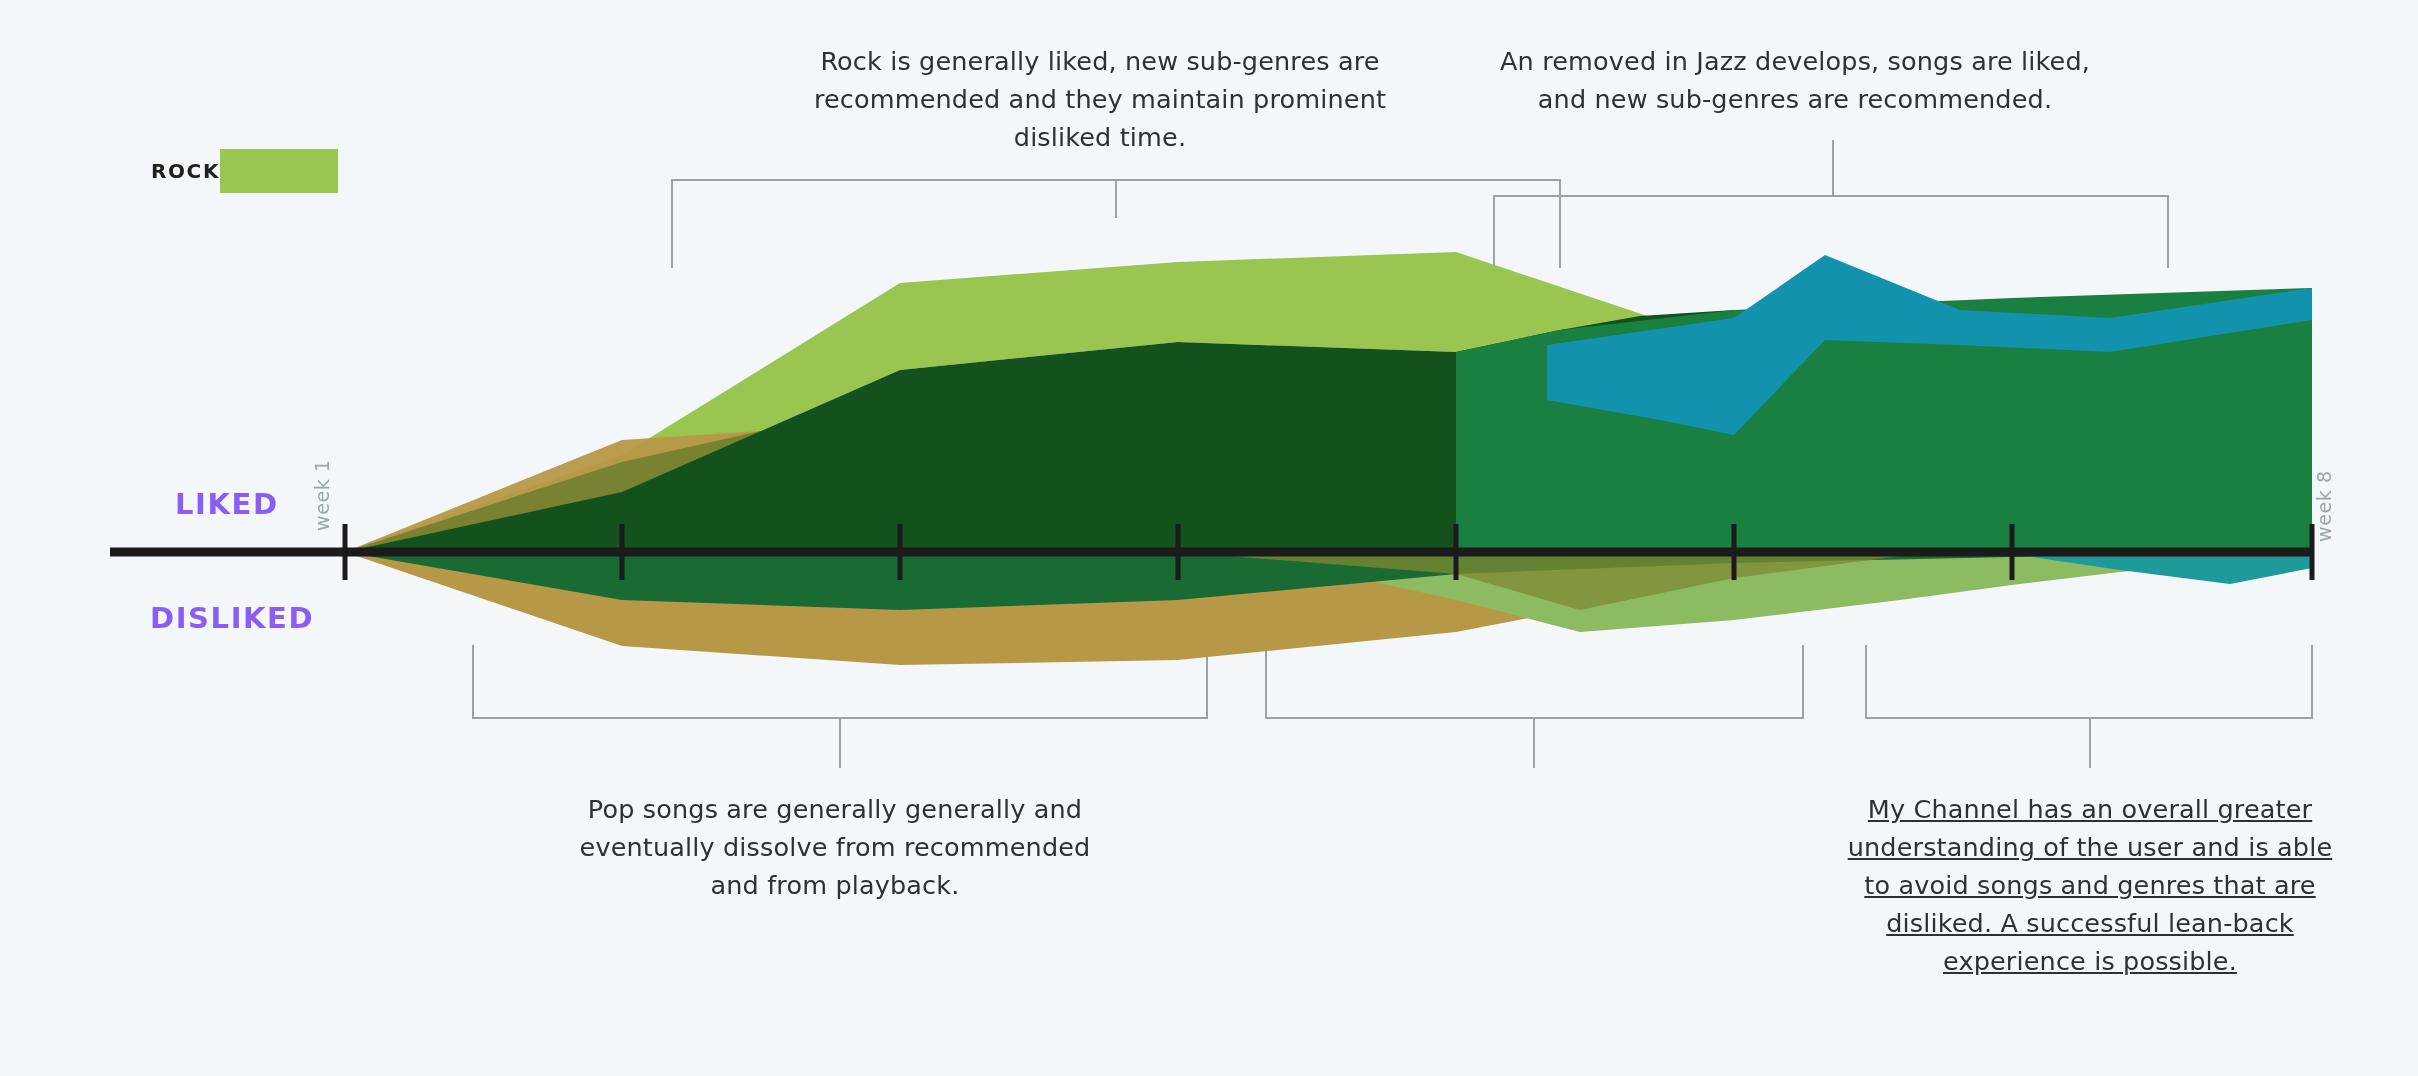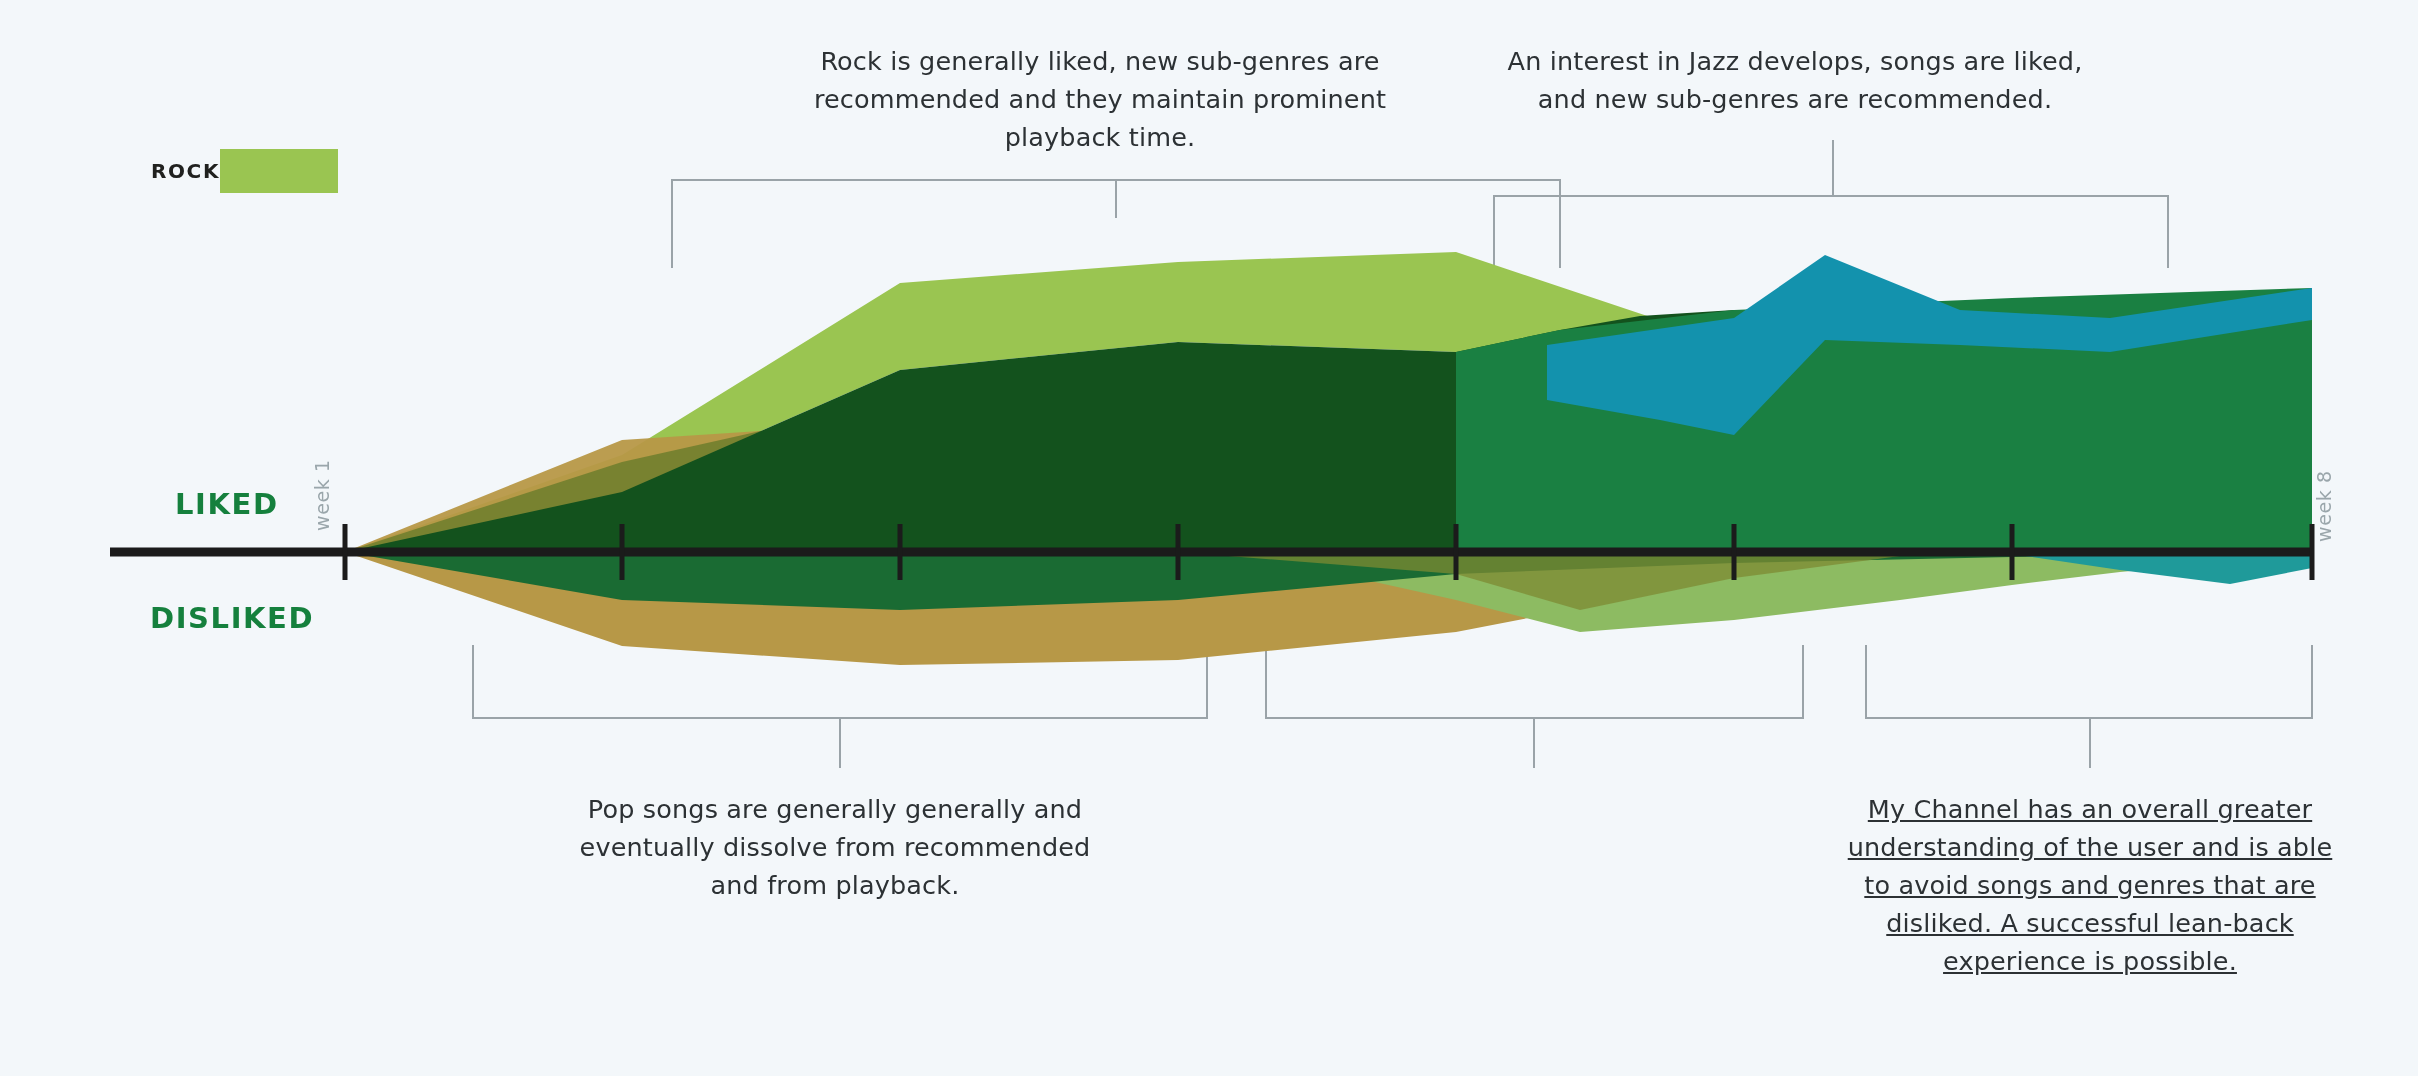--- a/index.html
+++ b/index.html
@@ -18,21 +18,21 @@
   .legend-label{
     width:100px;text-align:right;
     font-size:20px;font-weight:bold;letter-spacing:1.6px;color:#20211f;
     font-family:"DejaVu Sans","Liberation Sans",sans-serif;
   }
   .legend-swatch{width:118px;height:44px;}
 
   
   .side-label{
     position:absolute;font-size:29px;font-weight:bold;letter-spacing:1.6px;
-    color:#15803d;font-family:"DejaVu Sans","Liberation Sans",sans-serif;
+    color:#8b5cf6;font-family:"DejaVu Sans","Liberation Sans",sans-serif;
   }
   #liked-label{left:175px;top:487px;}
   #disliked-label{left:150px;top:601px;}
 
   
   .week-label{
     position:absolute;font-size:19px;color:#9aa6ab;letter-spacing:.6px;
     transform:rotate(-90deg);transform-origin:left bottom;white-space:nowrap;
     font-family:"DejaVu Sans","Liberation Sans",sans-serif;
   }
@@ -64,22 +64,22 @@
       <span class="legend-swatch" id="sw-rock" style="background: rgb(154, 197, 81);"></span>
     </div>
   </div>
 
   <div class="side-label" id="liked-label">LIKED</div>
   <div class="side-label" id="disliked-label">DISLIKED</div>
 
   <div class="week-label" id="week1-label">week 1</div>
   <div class="week-label" id="week8-label">week 8</div>
 
-  <div class="annot" id="annot-rock">Rock is generally liked, new sub-genres are recommended and they maintain prominent playback time.</div>
-  <div class="annot" id="annot-jazz">An interest in Jazz develops, songs are liked, and new sub-genres are recommended.</div>
+  <div class="annot" id="annot-rock">Rock is generally liked, new sub-genres are recommended and they maintain prominent disliked time.</div>
+  <div class="annot" id="annot-jazz">An removed in Jazz develops, songs are liked, and new sub-genres are recommended.</div>
   <div class="annot" id="annot-pop">Pop songs are generally generally and eventually dissolve from recommended and from playback.</div>
   <div class="annot" id="annot-summary">My Channel has an overall greater understanding of the user and is able to avoid songs and genres that are disliked. A successful lean-back experience is possible.</div>
 
   <svg id="chart-svg" width="2418" height="1076" viewBox="0 0 2418 1076" style="position:absolute;left:0;top:0;">
 
     <g id="brackets" stroke="#9aa3a8" stroke-width="2.2" fill="none" shape-rendering="crispEdges">
 
       <path d="M672,268 L672,180 L1560,180 L1560,268"></path>
       <path d="M1116,180 L1116,218"></path>
 

